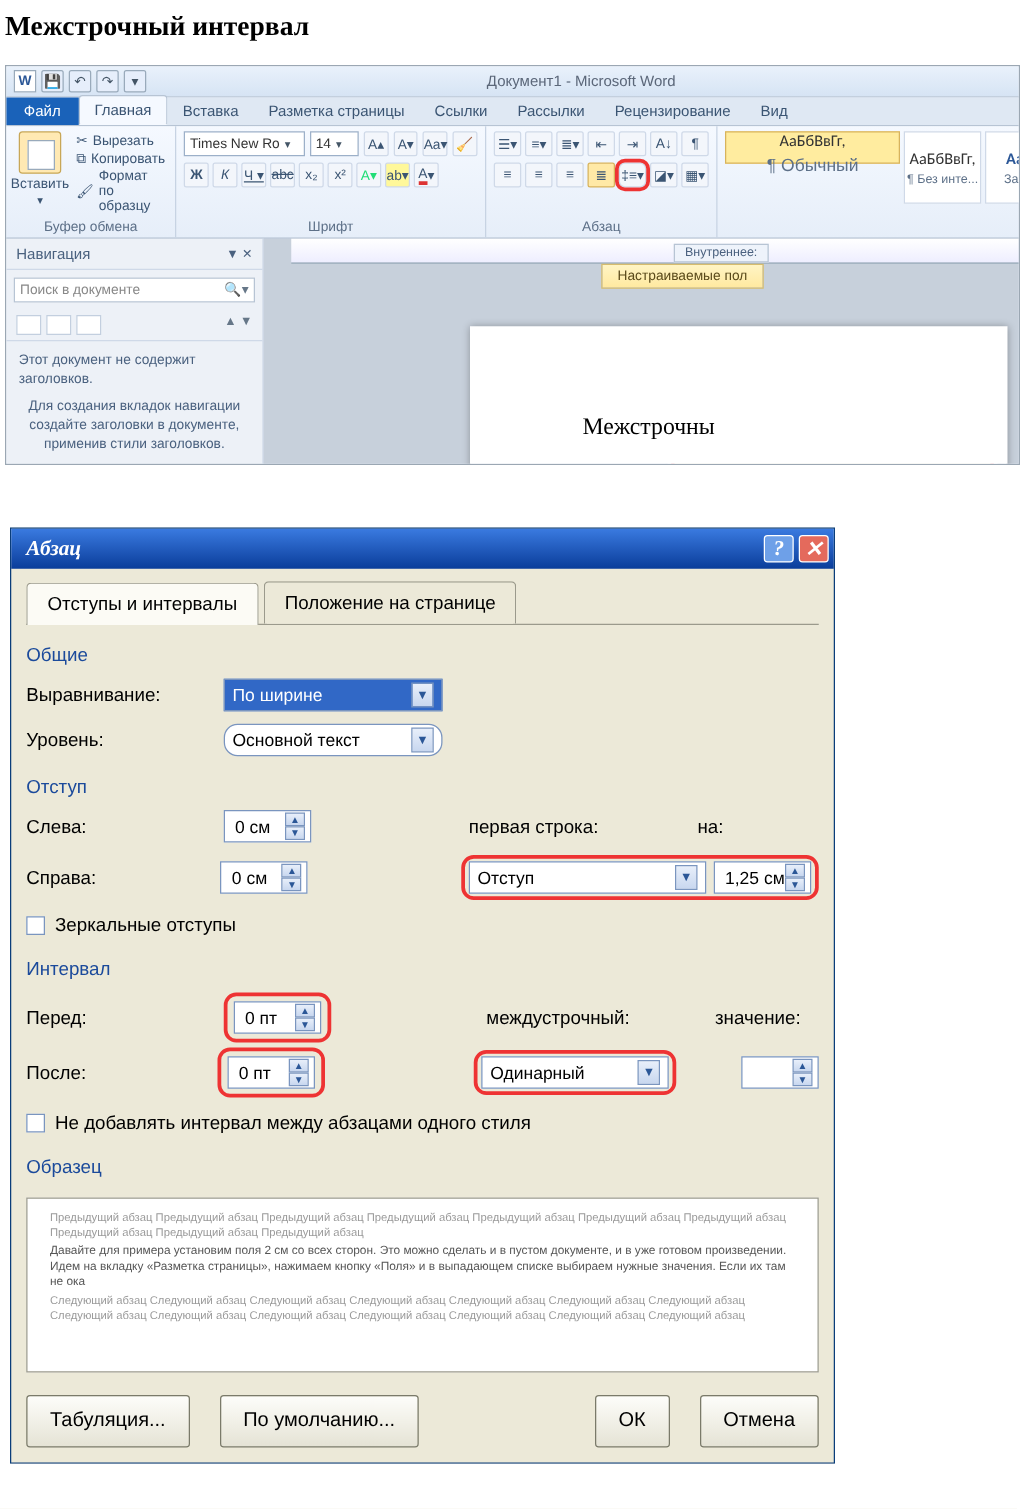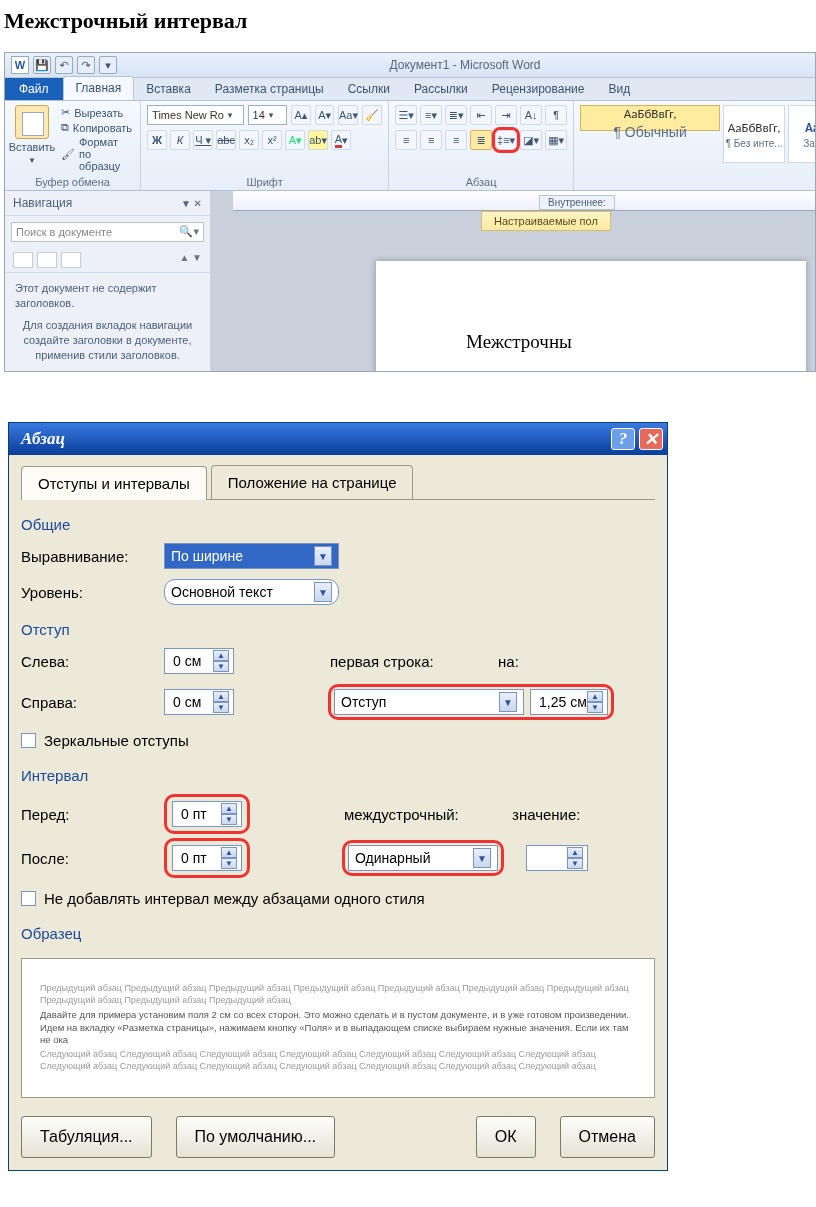--- a/index.html
+++ b/index.html
@@ -62,32 +62,32 @@
   .dlg-title{height:32px;background:linear-gradient(#3a7ae0,#0a3d9a);display:flex;align-items:center;padding:0 4px 0 12px;font-family:"Segoe UI",Tahoma;font-style:italic;font-weight:600;color:#fff;font-size:17px;}
   .dlg-title .spacer{flex:1;}
   .tb-btn{width:24px;height:22px;border:1px solid #fff;border-radius:3px;margin-left:4px;display:flex;align-items:center;justify-content:center;font-weight:bold;}
   .tb-help{background:#6ea0e8;color:#fff;}
   .tb-close{background:#e46a5c;color:#fff;}
   .dlg-body{padding:10px 12px 12px 12px;font-size:14px;color:#000;}
   .tabrow{display:flex;border-bottom:1px solid #9b9a8c;}
   .dlg-tab{padding:8px 16px;border:1px solid #9b9a8c;border-bottom:none;background:#ece9d8;margin-right:4px;border-radius:4px 4px 0 0;font-size:15px;}
   .dlg-tab.active{background:#fcfbf5;position:relative;top:1px;}
   .sect{margin-top:16px;color:#1b4a9b;font-size:15px;}
-  .row{display:flex;align-items:center;margin-top:10px;gap:8px;}
+  .row{display:flex;align-items:center;margin-top:10px;gap:23px;}
   .lab{width:135px;font-size:15px;color:#000;}
   .sel{height:26px;border:1px solid #7a95bf;background:#fff;display:inline-flex;align-items:center;padding:0 6px;font-size:14px;min-width:140px;justify-content:space-between;}
   .sel .arr{width:18px;height:20px;margin-left:6px;background:linear-gradient(#e8effa,#c8d7ef);border:1px solid #7a95bf;display:flex;align-items:center;justify-content:center;font-size:10px;color:#2b5797;}
   .sel.selblue{background:#3168c6;color:#fff;}
   .spin{height:26px;border:1px solid #7a95bf;background:#fff;display:inline-flex;align-items:center;padding:0 4px 0 8px;font-size:14px;min-width:70px;}
   .spin .spbtns{width:16px;margin-left:auto;display:flex;flex-direction:column;}
   .spin .spbtns span{height:11px;background:linear-gradient(#e8effa,#c8d7ef);border:1px solid #7a95bf;font-size:8px;display:flex;align-items:center;justify-content:center;color:#2b5797;}
   .chk{display:inline-flex;align-items:center;gap:8px;font-size:15px;margin-top:12px;}
   .chk .box{width:15px;height:15px;border:1px solid #7a95bf;background:#fff;}
   .ring{border:3px solid #e33;border-radius:10px;padding:2px 3px;display:inline-flex;}
-  .sample{margin-top:16px;border:1px solid #9b9a8c;background:#fff;height:140px;padding:24px 18px;font-size:9px;color:#9a9a9a;line-height:1.3;overflow:hidden;}
+  .sample{margin-top:16px;border:1px solid #9b9a8c;background:#fff;height:140px;padding:10px 18px;font-size:9px;color:#9a9a9a;line-height:1.3;overflow:hidden;}
   .sample .dark{color:#555;font-size:9.5px;margin:3px 0;}
   .dlg-buttons{display:flex;gap:24px;margin-top:18px;align-items:center;}
   .btn{height:42px;padding:0 18px;border:1px solid #7a7a6a;background:linear-gradient(#fdfdfa,#e5e3d5);border-radius:3px;font-size:16px;display:inline-flex;align-items:center;}
   .dlg-buttons .push{flex:1;}
 </style>
 </head>
 <body>
 
 <h1 class="page-title">Межстрочный интервал</h1>
 

